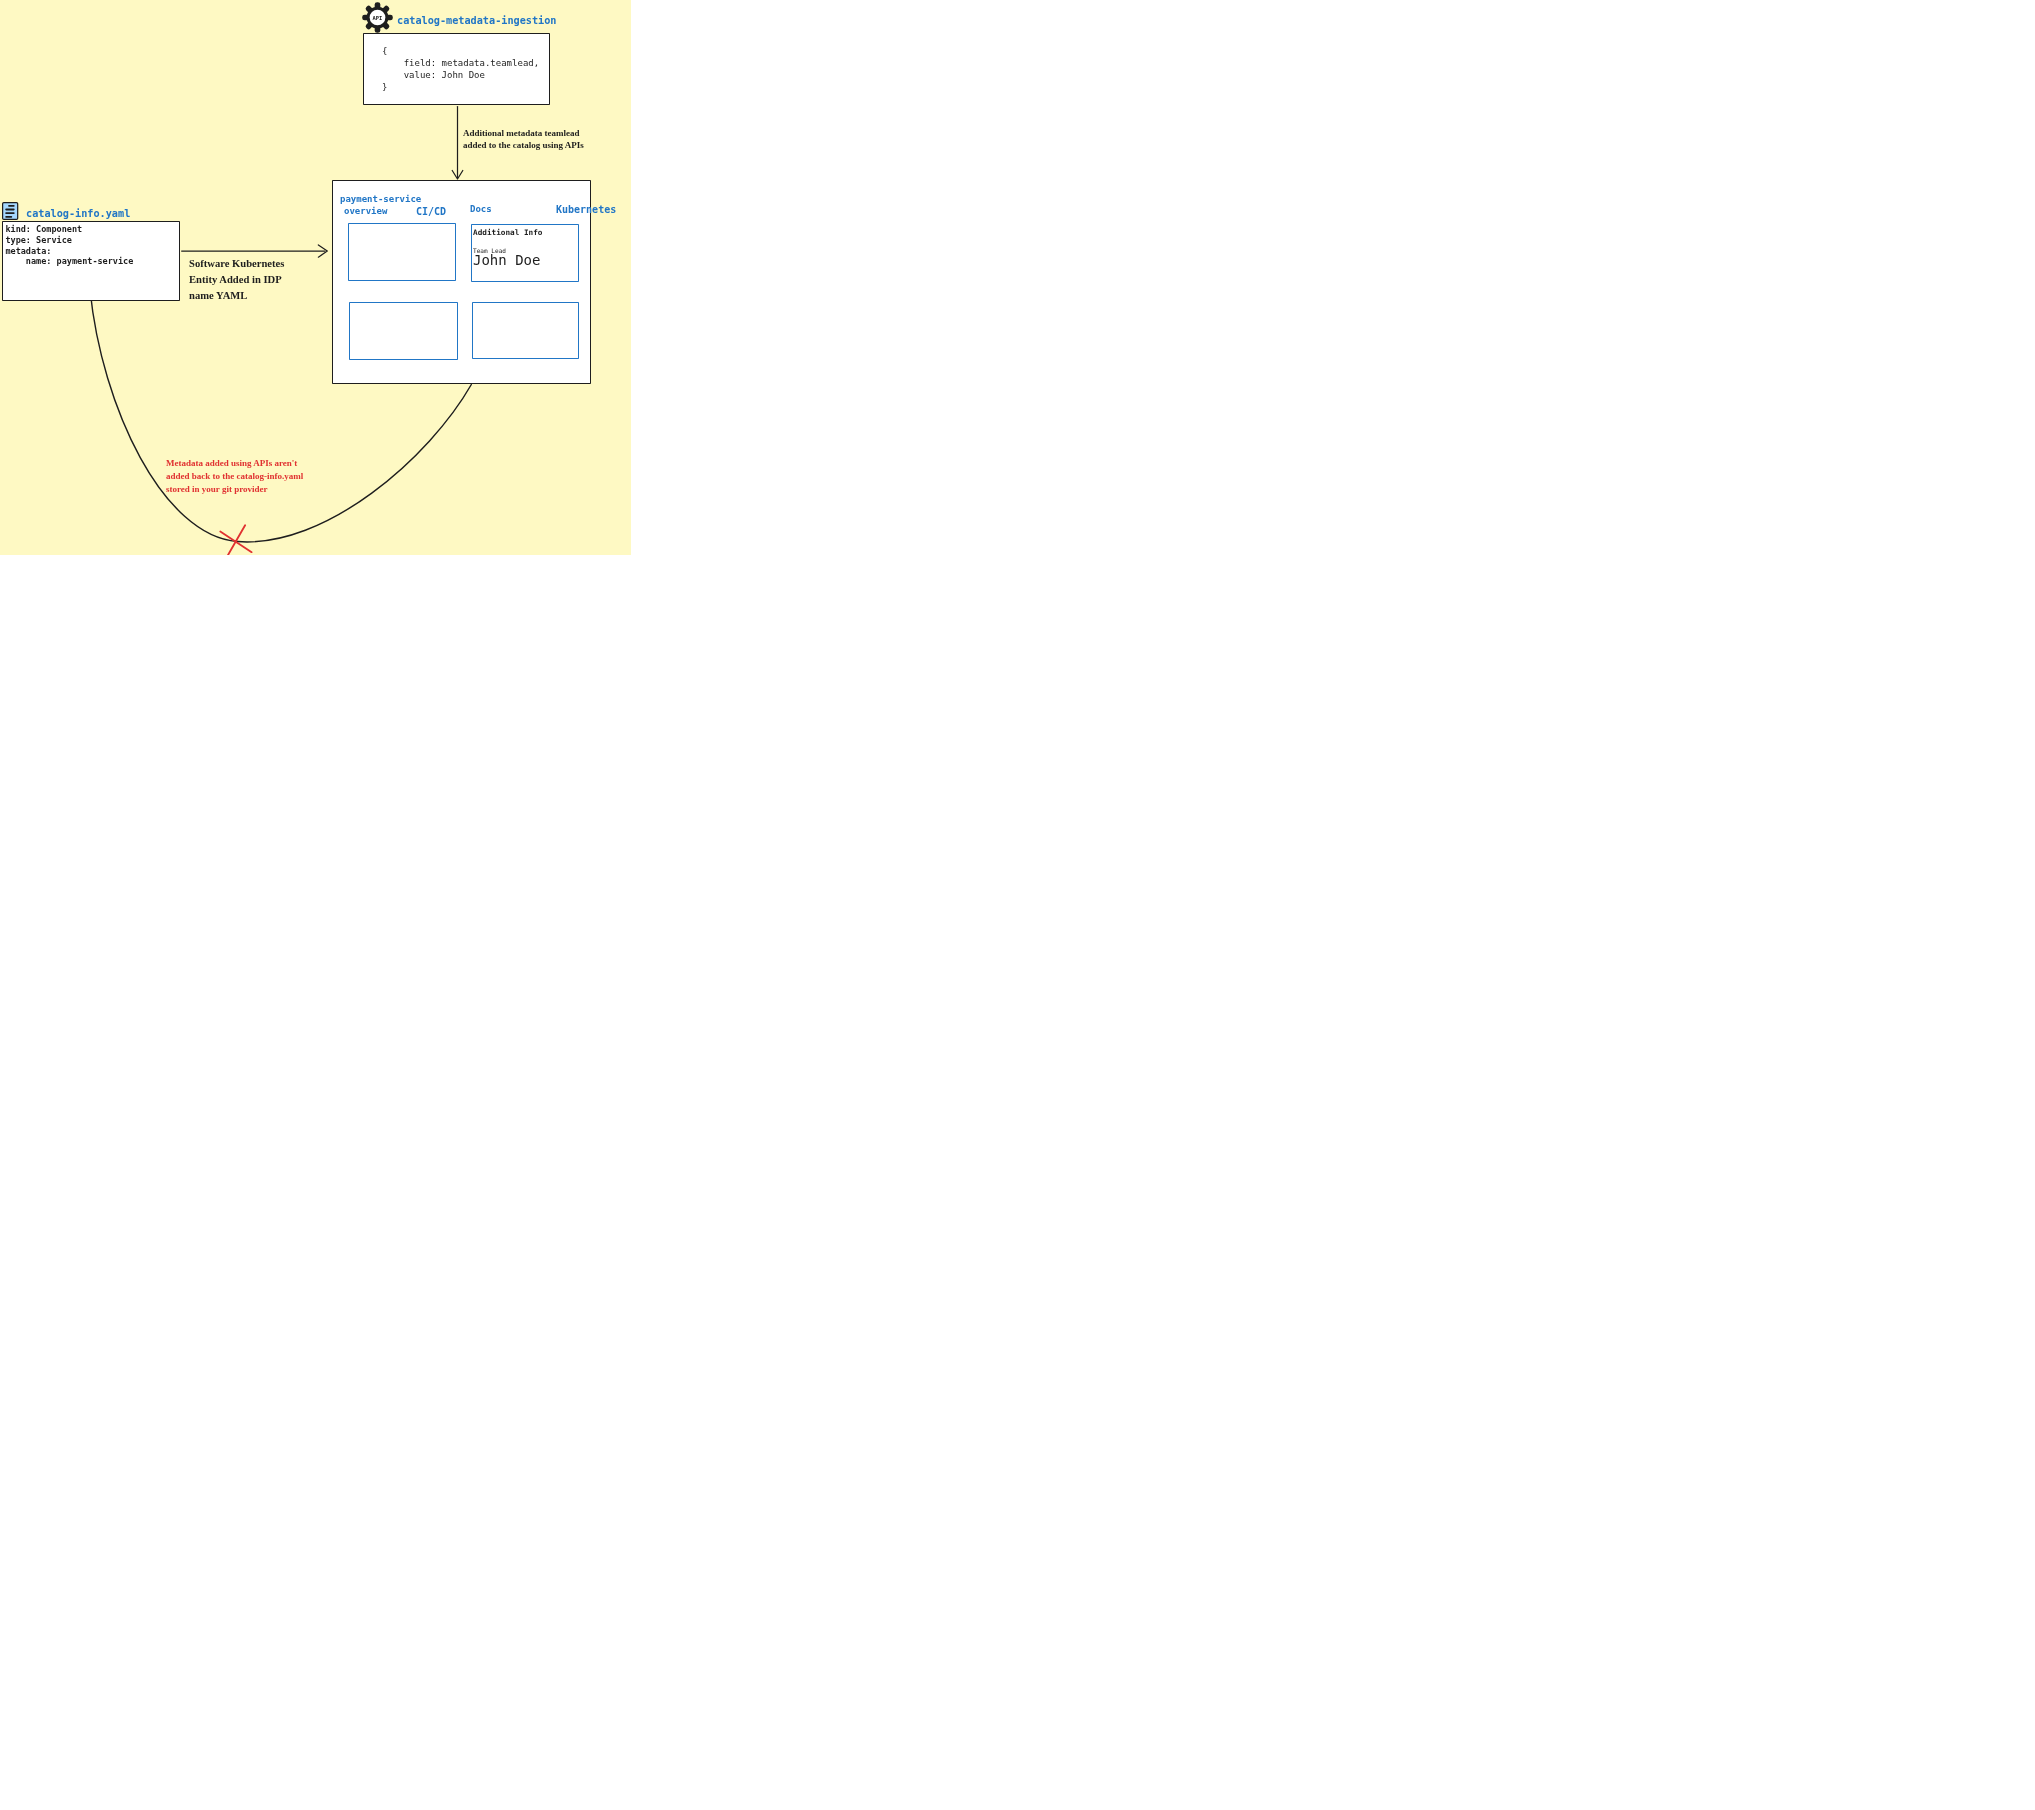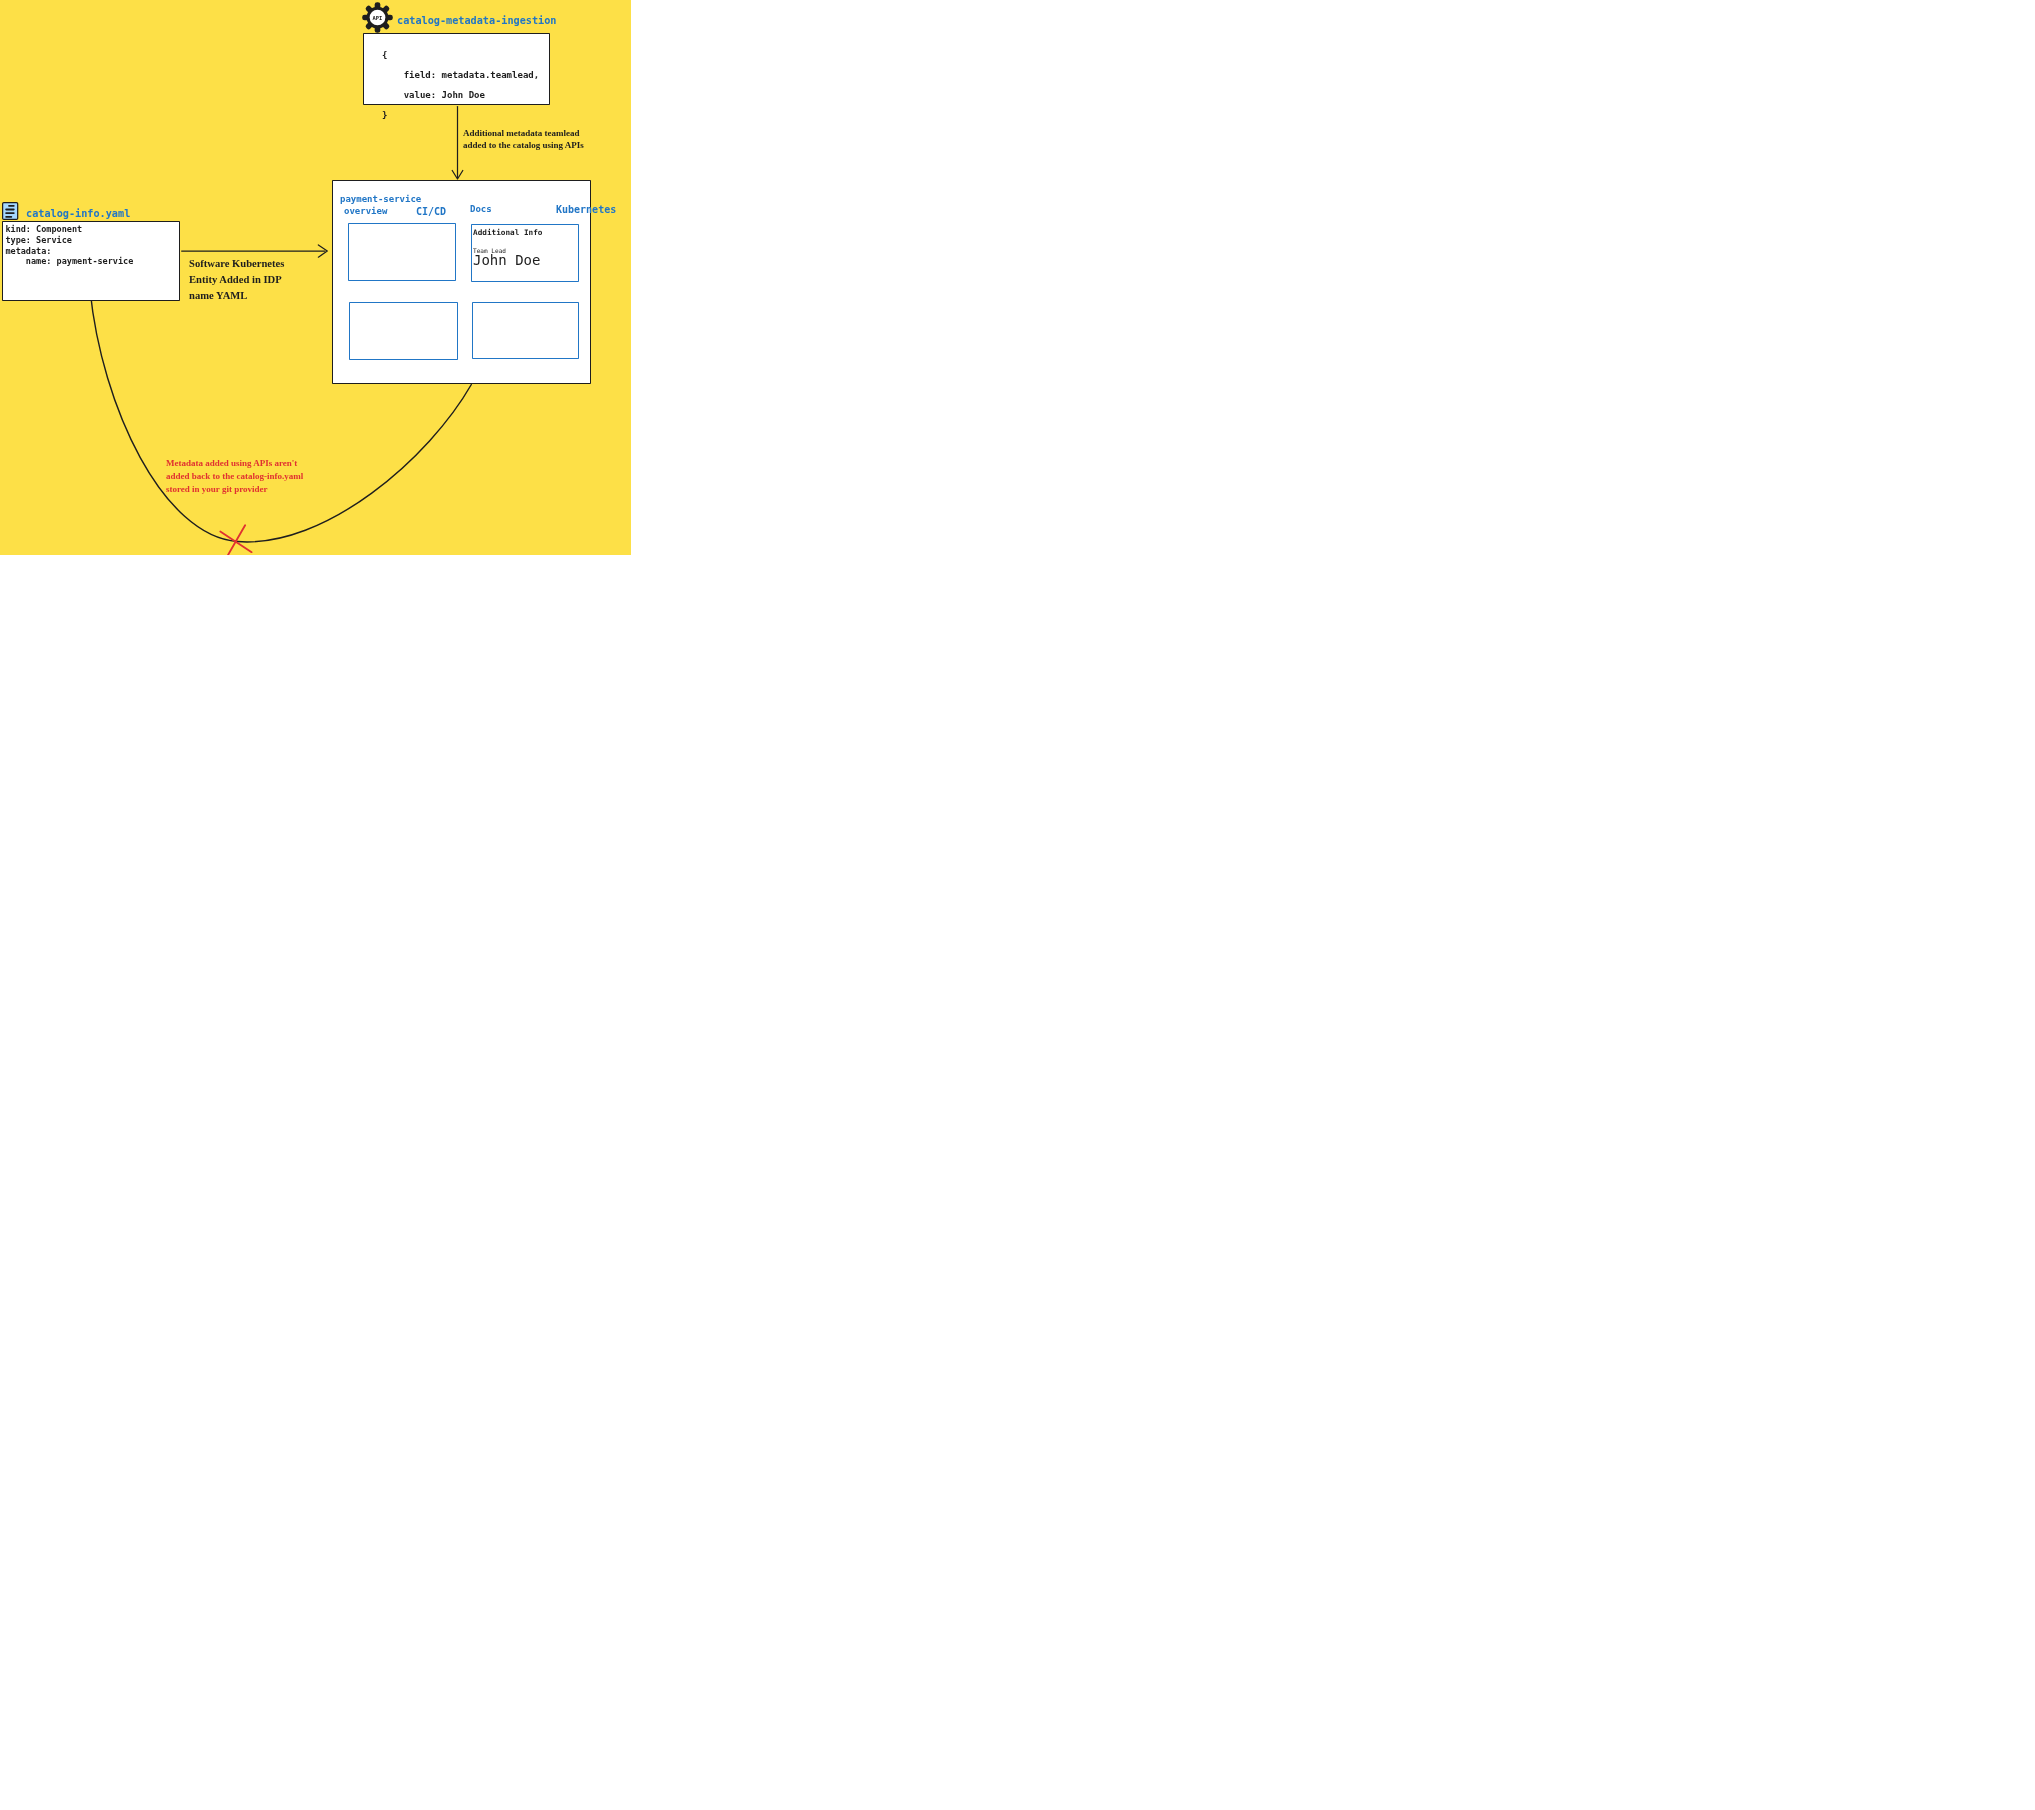--- a/index.html
+++ b/index.html
@@ -1,29 +1,29 @@
 <!DOCTYPE html>
 <html style="font-size:6.5px"><head>
 <meta charset="utf-8">
 <style>
   html,body{margin:0;padding:0;background:#ffffff;}
   #canvas{
-    position:relative;width:631px;height:555px;background:#fde047;overflow:hidden;
+    position:relative;width:631px;height:555px;background:#fef9c3;overflow:hidden;
     font-family:"DejaVu Sans Mono","Liberation Mono",monospace;color:#1e1e1e;
   }
   .abs{position:absolute;}
   .mono{font-family:"DejaVu Sans Mono","Liberation Mono",monospace;}
   .blue{color:#2176c6;}
   .red{color:#e03131;}
   .bold{font-weight:bold;}
   .box{border:1.2px solid #1e1e1e;background:#ffffff;box-sizing:border-box;border-radius:0.8px;}
   .panel{border:1.2px solid #2176c6;border-top-width:1.6px;background:#ffffff;box-sizing:border-box;border-radius:0.8px;}
   pre{margin:0;white-space:pre;}
   .codebox{border:1px solid #1e1e1e;background:#fff;box-sizing:border-box;border-radius:0.8px;}
-  .code-pre{padding:10.6px 0 0 18px;font-size:9px;line-height:20px;font-weight:bold;}
+  .code-pre{padding:10.6px 0 0 18px;font-size:9px;line-height:12px;font-weight:normal;}
   .yaml-pre{padding:2.4px 0 0 2px;font-size:8.5px;line-height:10.6px;font-weight:bold;}
   .label-lines div{white-space:pre;font-family:Liberation Serif, serif;}
   svg text{font-family:"DejaVu Sans Mono","Liberation Mono",monospace;}
 </style>
 </head>
 <body>
 
 <div id="canvas">
 
   <svg class="abs" style="left:0;top:0;" width="631" height="555" viewBox="0 0 1550 1364" fill="none" stroke-linecap="round" stroke-linejoin="round">

